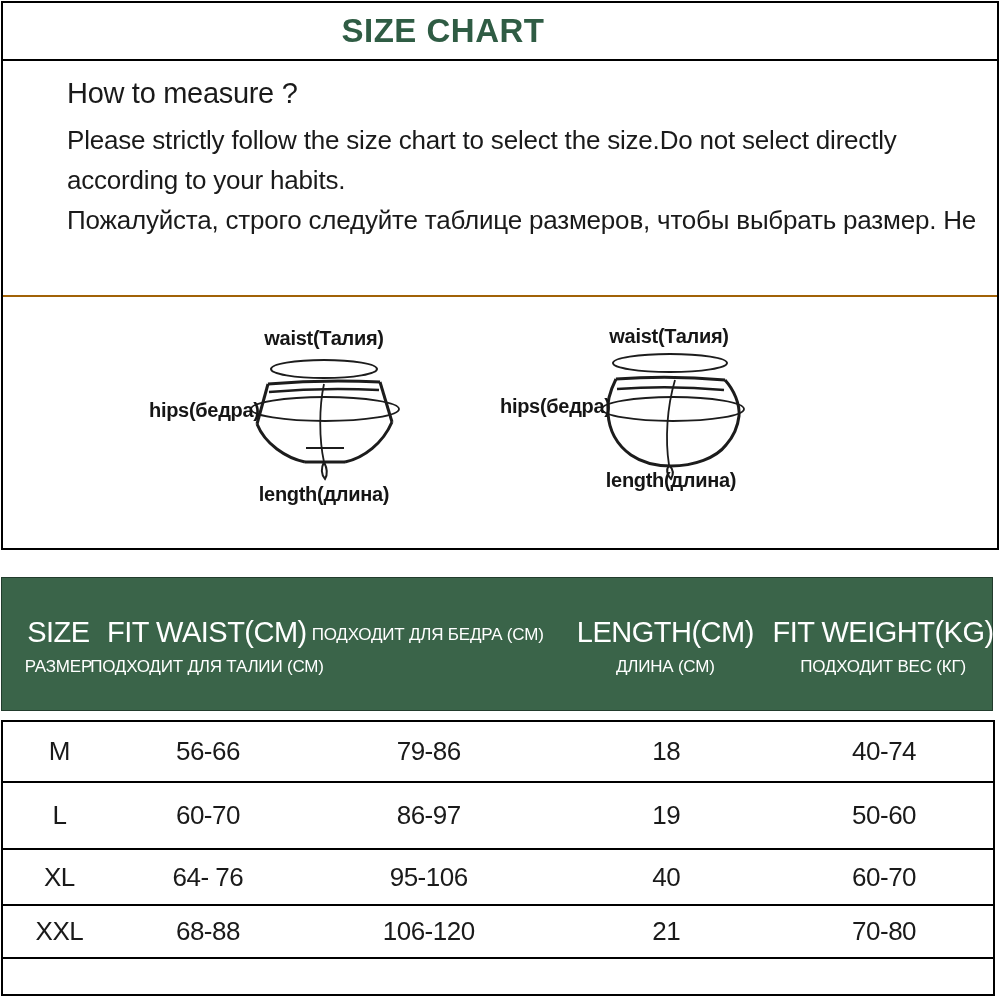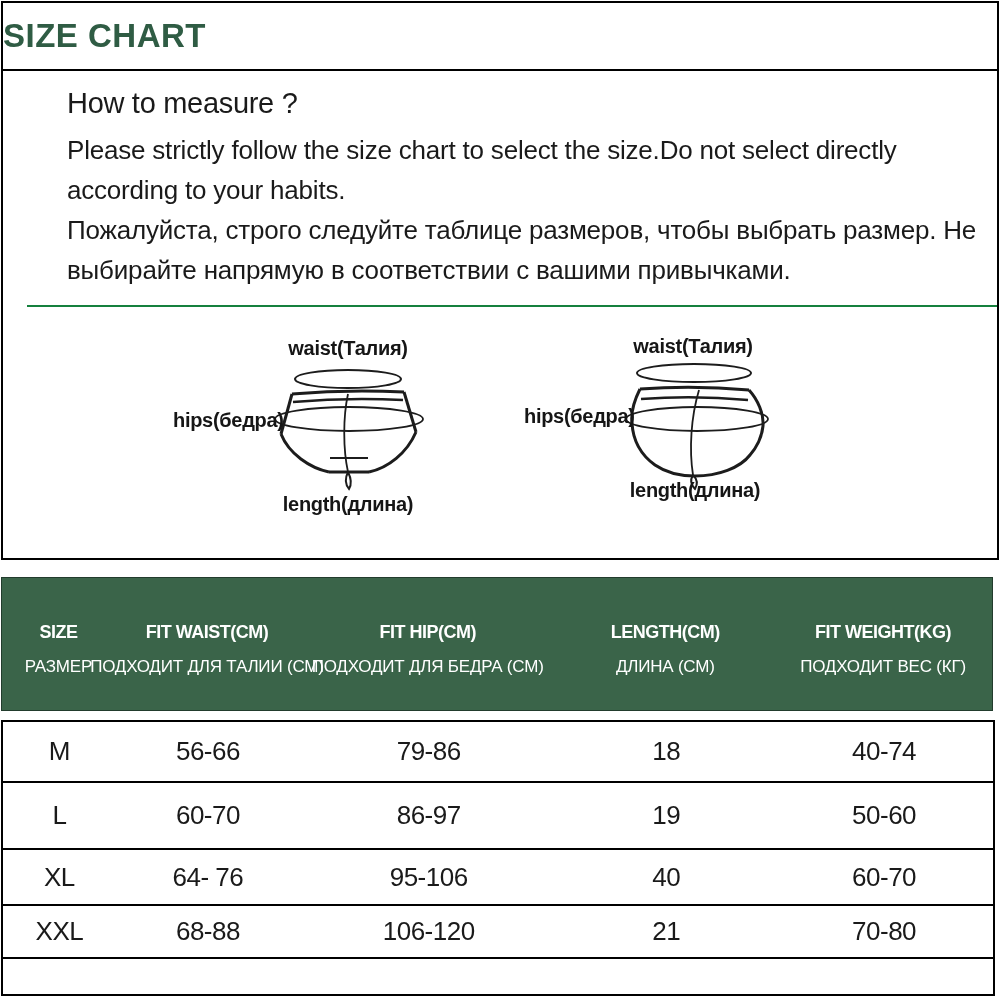--- a/index.html
+++ b/index.html
@@ -7,53 +7,53 @@
     position:relative; width:1000px; height:1000px; background:#ffffff;
     font-family:"Liberation Sans", sans-serif; color:#1a1a1a; overflow:hidden;
   }
 
   
   .top-box {
     position:absolute; left:1px; top:1px; width:994px;
     border:2px solid #000000; background:#ffffff;
   }
   .section-title {
-    height:66px; display:flex; align-items:center; 
+    height:56px; display:flex; align-items:center; justify-content:center;
     padding-right:114px;
   }
   .title-text {
     font-size:33px; font-weight:bold; letter-spacing:0.5px; color:#2f5c44;
   }
 
   .section-measure { border-top:2px solid #000000; height:234px; }
   .measure-heading {
     margin:16px 0 8px 64px; font-size:29px; letter-spacing:-0.3px; font-weight:normal;
   }
   .measure-lines { margin:10px 0 0 64px; }
   .measure-line {
     font-size:26px; line-height:40px; letter-spacing:-0.2px; white-space:nowrap;
   }
 
-  .section-diagrams { border-top:2px solid #15803d; height:251px; position:relative;margin-left:24px; }
+  .section-diagrams { border-top:2px solid #a16207; height:251px; position:relative; }
   .diagram-svg { position:absolute; left:0; top:0; }
   .diagram-label {
     position:absolute; font-size:20px; font-weight:bold; letter-spacing:-0.3px;
     white-space:nowrap; color:#161616;
   }
   .centered { transform:translateX(-50%); }
 
   
   .size-header {
     position:absolute; left:1px; top:577px; width:992px; height:134px;
     background:#3a6449; border:1px solid #223c2d;
     display:grid; grid-template-columns:11.4% 18.6% 26% 22% 22%;
     padding-top:38px; box-sizing:border-box; color:#ffffff;
   }
   .header-cell { display:flex; flex-direction:column; align-items:center; overflow:visible; }
-  .header-en { font-size:18px; font-weight:bold; line-height:32px; letter-spacing:-0.5px; white-space:nowrap; }
+  .header-en { font-size:29px; font-weight:normal; line-height:32px; letter-spacing:-0.5px; white-space:nowrap; }
   .header-ru { font-size:17px; line-height:22px; margin-top:8px; letter-spacing:-0.2px; white-space:nowrap; }
 
   
   .size-table {
     position:absolute; left:1px; top:720px; width:990px;
     border:2px solid #000000; background:#ffffff;
   }
   .table-row {
     display:grid; grid-template-columns:11.4% 18.6% 26% 22% 22%;
     align-items:center;
@@ -78,21 +78,20 @@
     <div class="section-title">
       <div class="title-text">SIZE CHART</div>
     </div>
 
     <div class="section-measure">
       <div class="measure-heading">How to measure ?</div>
       <div class="measure-lines">
         <div class="measure-line">Please strictly follow the size chart to select the size.Do not select directly</div>
         <div class="measure-line">according to your habits.</div>
         <div class="measure-line">Пожалуйста, строго следуйте таблице размеров, чтобы выбрать размер. Не</div>
-        <div class="measure-line">выбирайте напрямую в соответствии с вашими привычками.</div>
       </div>
     </div>
 
     <div class="section-diagrams">
       <svg class="diagram-svg" width="994" height="251" viewBox="0 0 994 251" fill="none">
 
         <g stroke="#1c1c1c" fill="none">
           <ellipse cx="321" cy="72" rx="53" ry="9" stroke-width="2"></ellipse>
           <path d="M265,87 Q321,82 377,85" stroke-width="3"></path>
           <path d="M266,95 Q321,90 376,93" stroke-width="2.5"></path>
@@ -131,21 +130,20 @@
   <div class="size-header">
     <div class="header-cell">
       <div class="header-en">SIZE</div>
       <div class="header-ru">РАЗМЕР</div>
     </div>
     <div class="header-cell">
       <div class="header-en">FIT WAIST(CM)</div>
       <div class="header-ru">ПОДХОДИТ ДЛЯ ТАЛИИ (СМ)</div>
     </div>
     <div class="header-cell">
-      <div class="header-en">FIT HIP(CM)</div>
       <div class="header-ru">ПОДХОДИТ ДЛЯ БЕДРА (СМ)</div>
     </div>
     <div class="header-cell">
       <div class="header-en">LENGTH(CM)</div>
       <div class="header-ru">ДЛИНА (СМ)</div>
     </div>
     <div class="header-cell">
       <div class="header-en">FIT WEIGHT(KG)</div>
       <div class="header-ru">ПОДХОДИТ ВЕС (КГ)</div>
     </div>

